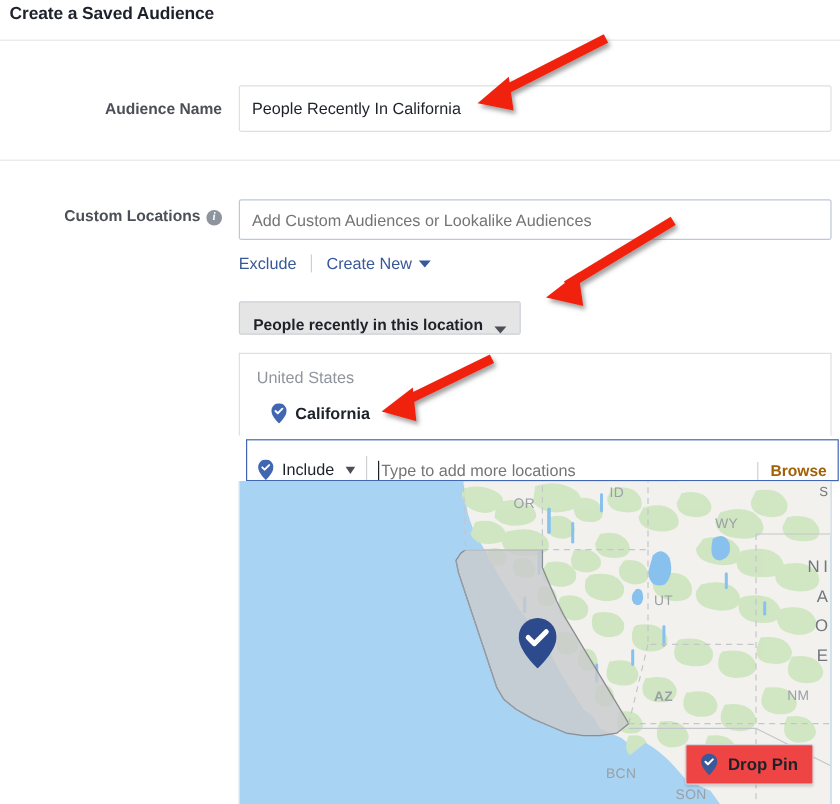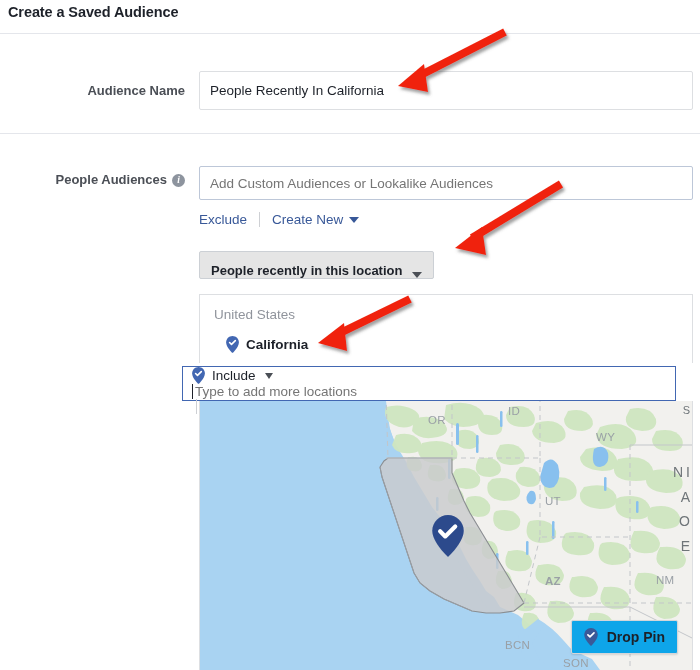--- a/index.html
+++ b/index.html
@@ -190,31 +190,30 @@
 
   
   .pin {
     display: inline-block;
     line-height: 0;
   }
 
   
   .loc-searchbar {
     position: absolute;
-    left: 182px;
+    left: 205px;
     top: 366px;
     width: 494px;
     height: 35px;
     box-sizing: border-box;
     background: #ffffff;
     border: 1px solid #4267b2;
     display: flex;
-    align-items: flex-start;
+    align-items: flex-end;
     padding: 0 9px;
-    flex-direction: column;
   }
   .include-ctl {
     display: flex;
     align-items: center;
     font-size: 13.5px;
     color: #1d2129;
     cursor: pointer;
   }
   .include-ctl .pin { margin-right: 7px; }
   .include-ctl .caret-dark {
@@ -283,21 +282,21 @@
     color: #6f7579;
     font-family: "Liberation Sans", sans-serif;
   }
 
   
   .drop-pin-btn {
     position: absolute;
     right: 14px;
     bottom: 16px;
     height: 32px;
-    background: #0ea5e9;
+    background: #ef4444;
     border: 1px solid #d4d6d9;
     border-radius: 2px;
     display: flex;
     align-items: center;
     padding: 0 12px;
     font-size: 14px;
     font-weight: bold;
     color: #1d2129;
     cursor: pointer;
     box-shadow: 0 1px 2px rgba(0,0,0,0.12);
@@ -319,21 +318,21 @@
 
   <div class="page-title">Create a Saved Audience</div>
   <div class="divider top"></div>
 
   <div class="row-label" style="left:0; width:185px; top:83px;">Audience Name</div>
   <input class="text-input" id="audience-name-input" value="People Recently In California" style="">
 
   <div class="divider mid"></div>
 
   <div class="row-label" style="left:0; width:185px; top:172px;">
-    <span>People Audiences</span><span class="info-icon">i</span>
+    <span>Custom Locations</span><span class="info-icon">i</span>
   </div>
   <input class="text-input" id="custom-audiences-input" placeholder="Add Custom Audiences or Lookalike Audiences" style="">
 
   <div class="links-row">
     <a>Exclude</a>
     <span class="link-sep"></span>
     <a><span>Create New</span><span class="caret-down"></span></a>
   </div>
 
 

